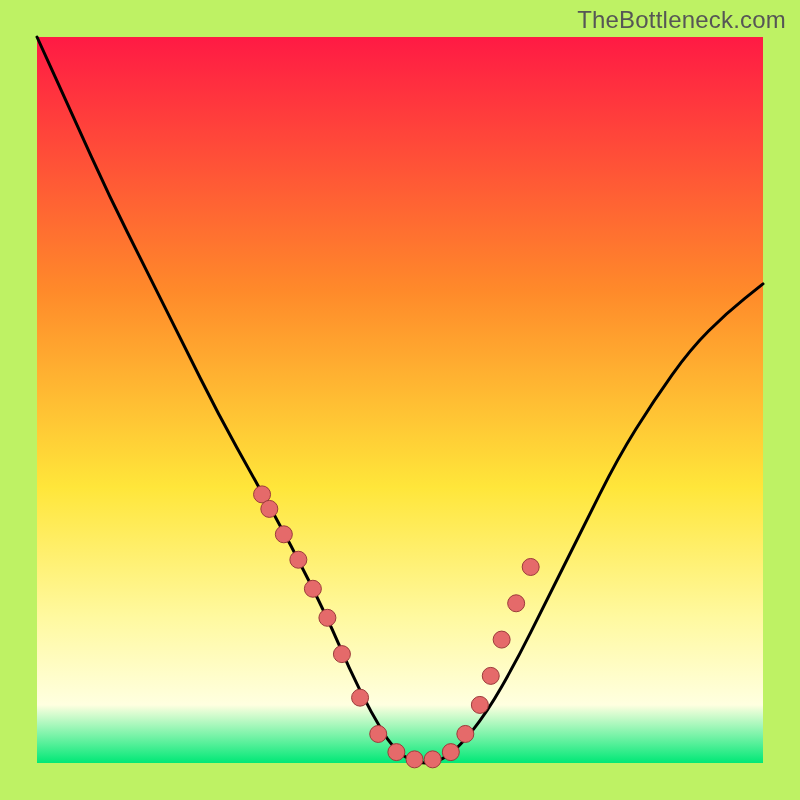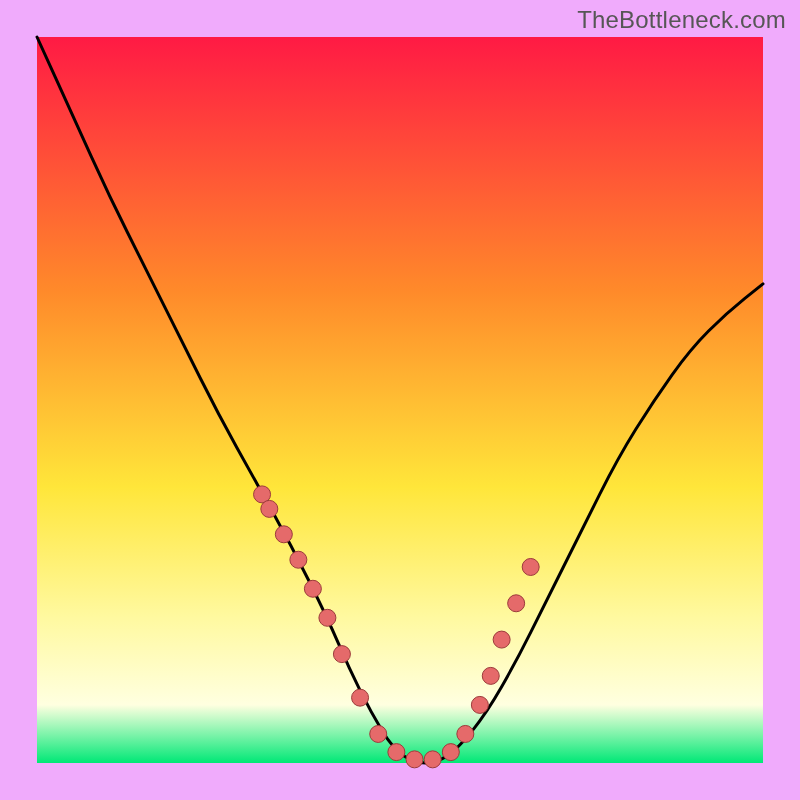--- a/index.html
+++ b/index.html
@@ -9,21 +9,21 @@
     height: 800px;
     background: #000;
     overflow: hidden;
   }
   .frame {
     position: absolute;
     left: 0;
     top: 0;
     width: 800px;
     height: 800px;
-    background: #f0abfc;
+    background: #bef264;
   }
   .watermark {
     position: absolute;
     top: 6px;
     right: 14px;
     font-family: Arial, Helvetica, sans-serif;
     font-size: 24px;
     font-weight: 500;
     color: #565656;
     letter-spacing: 0.2px;

